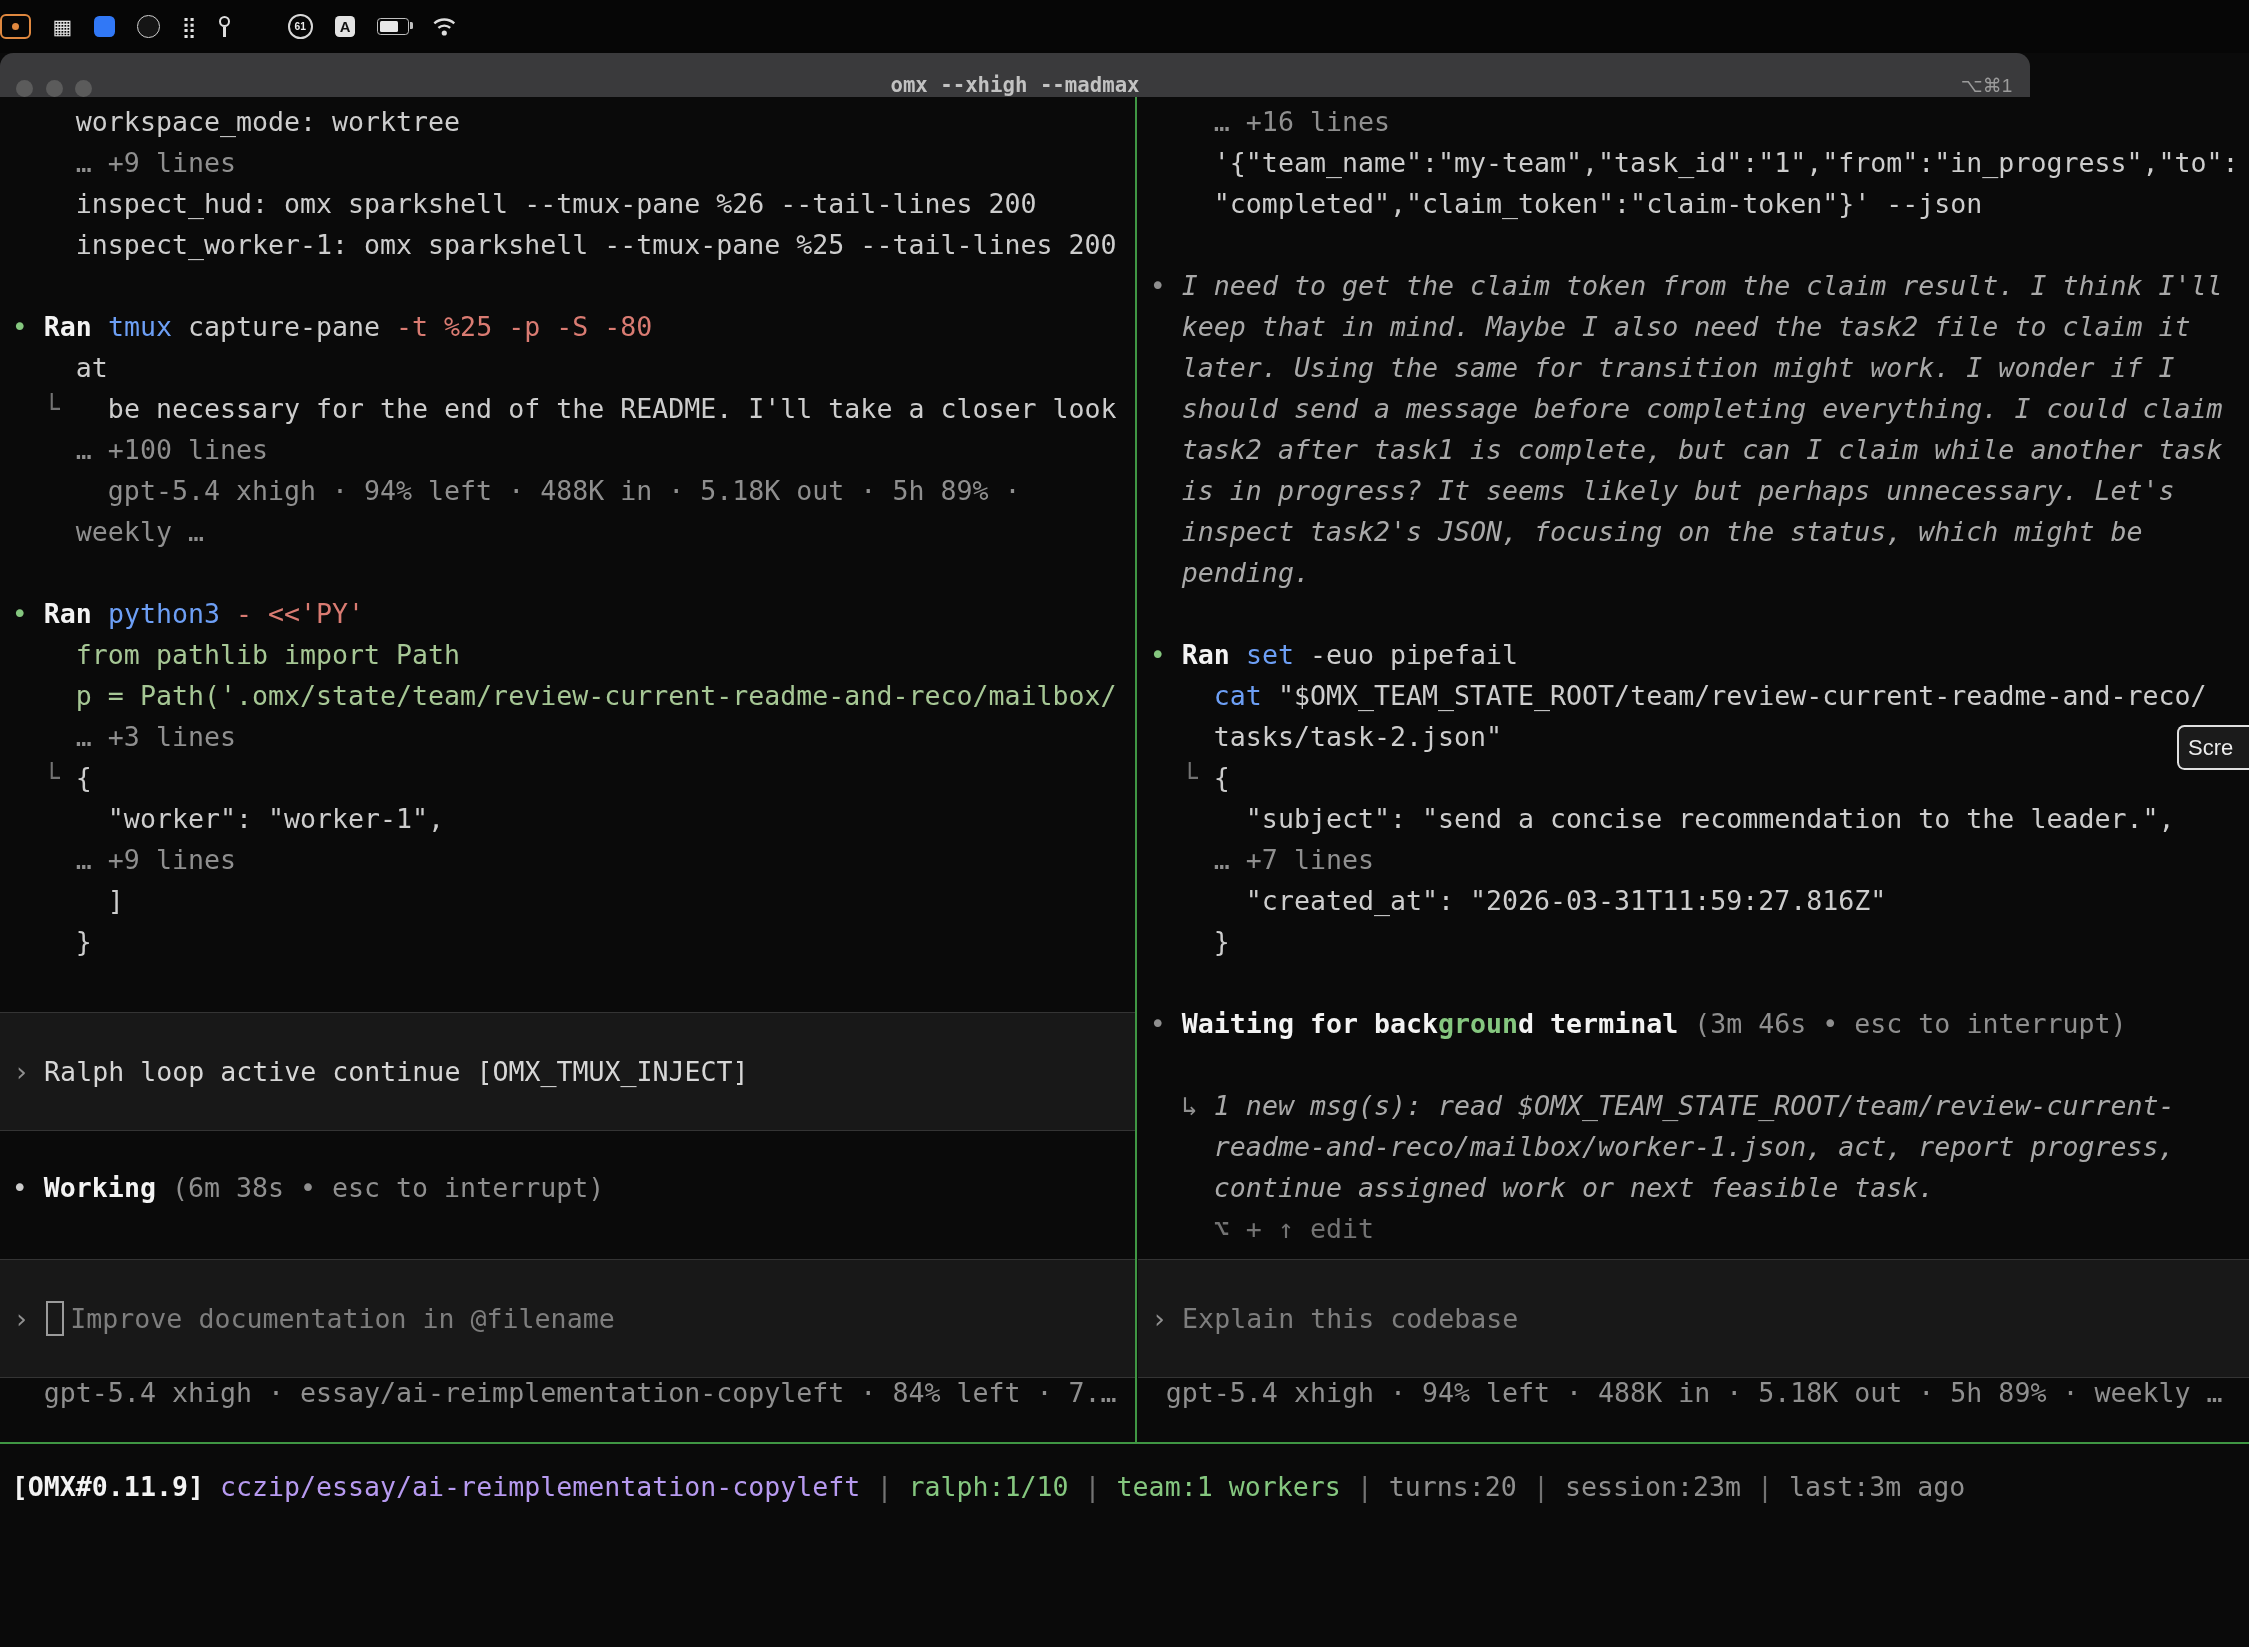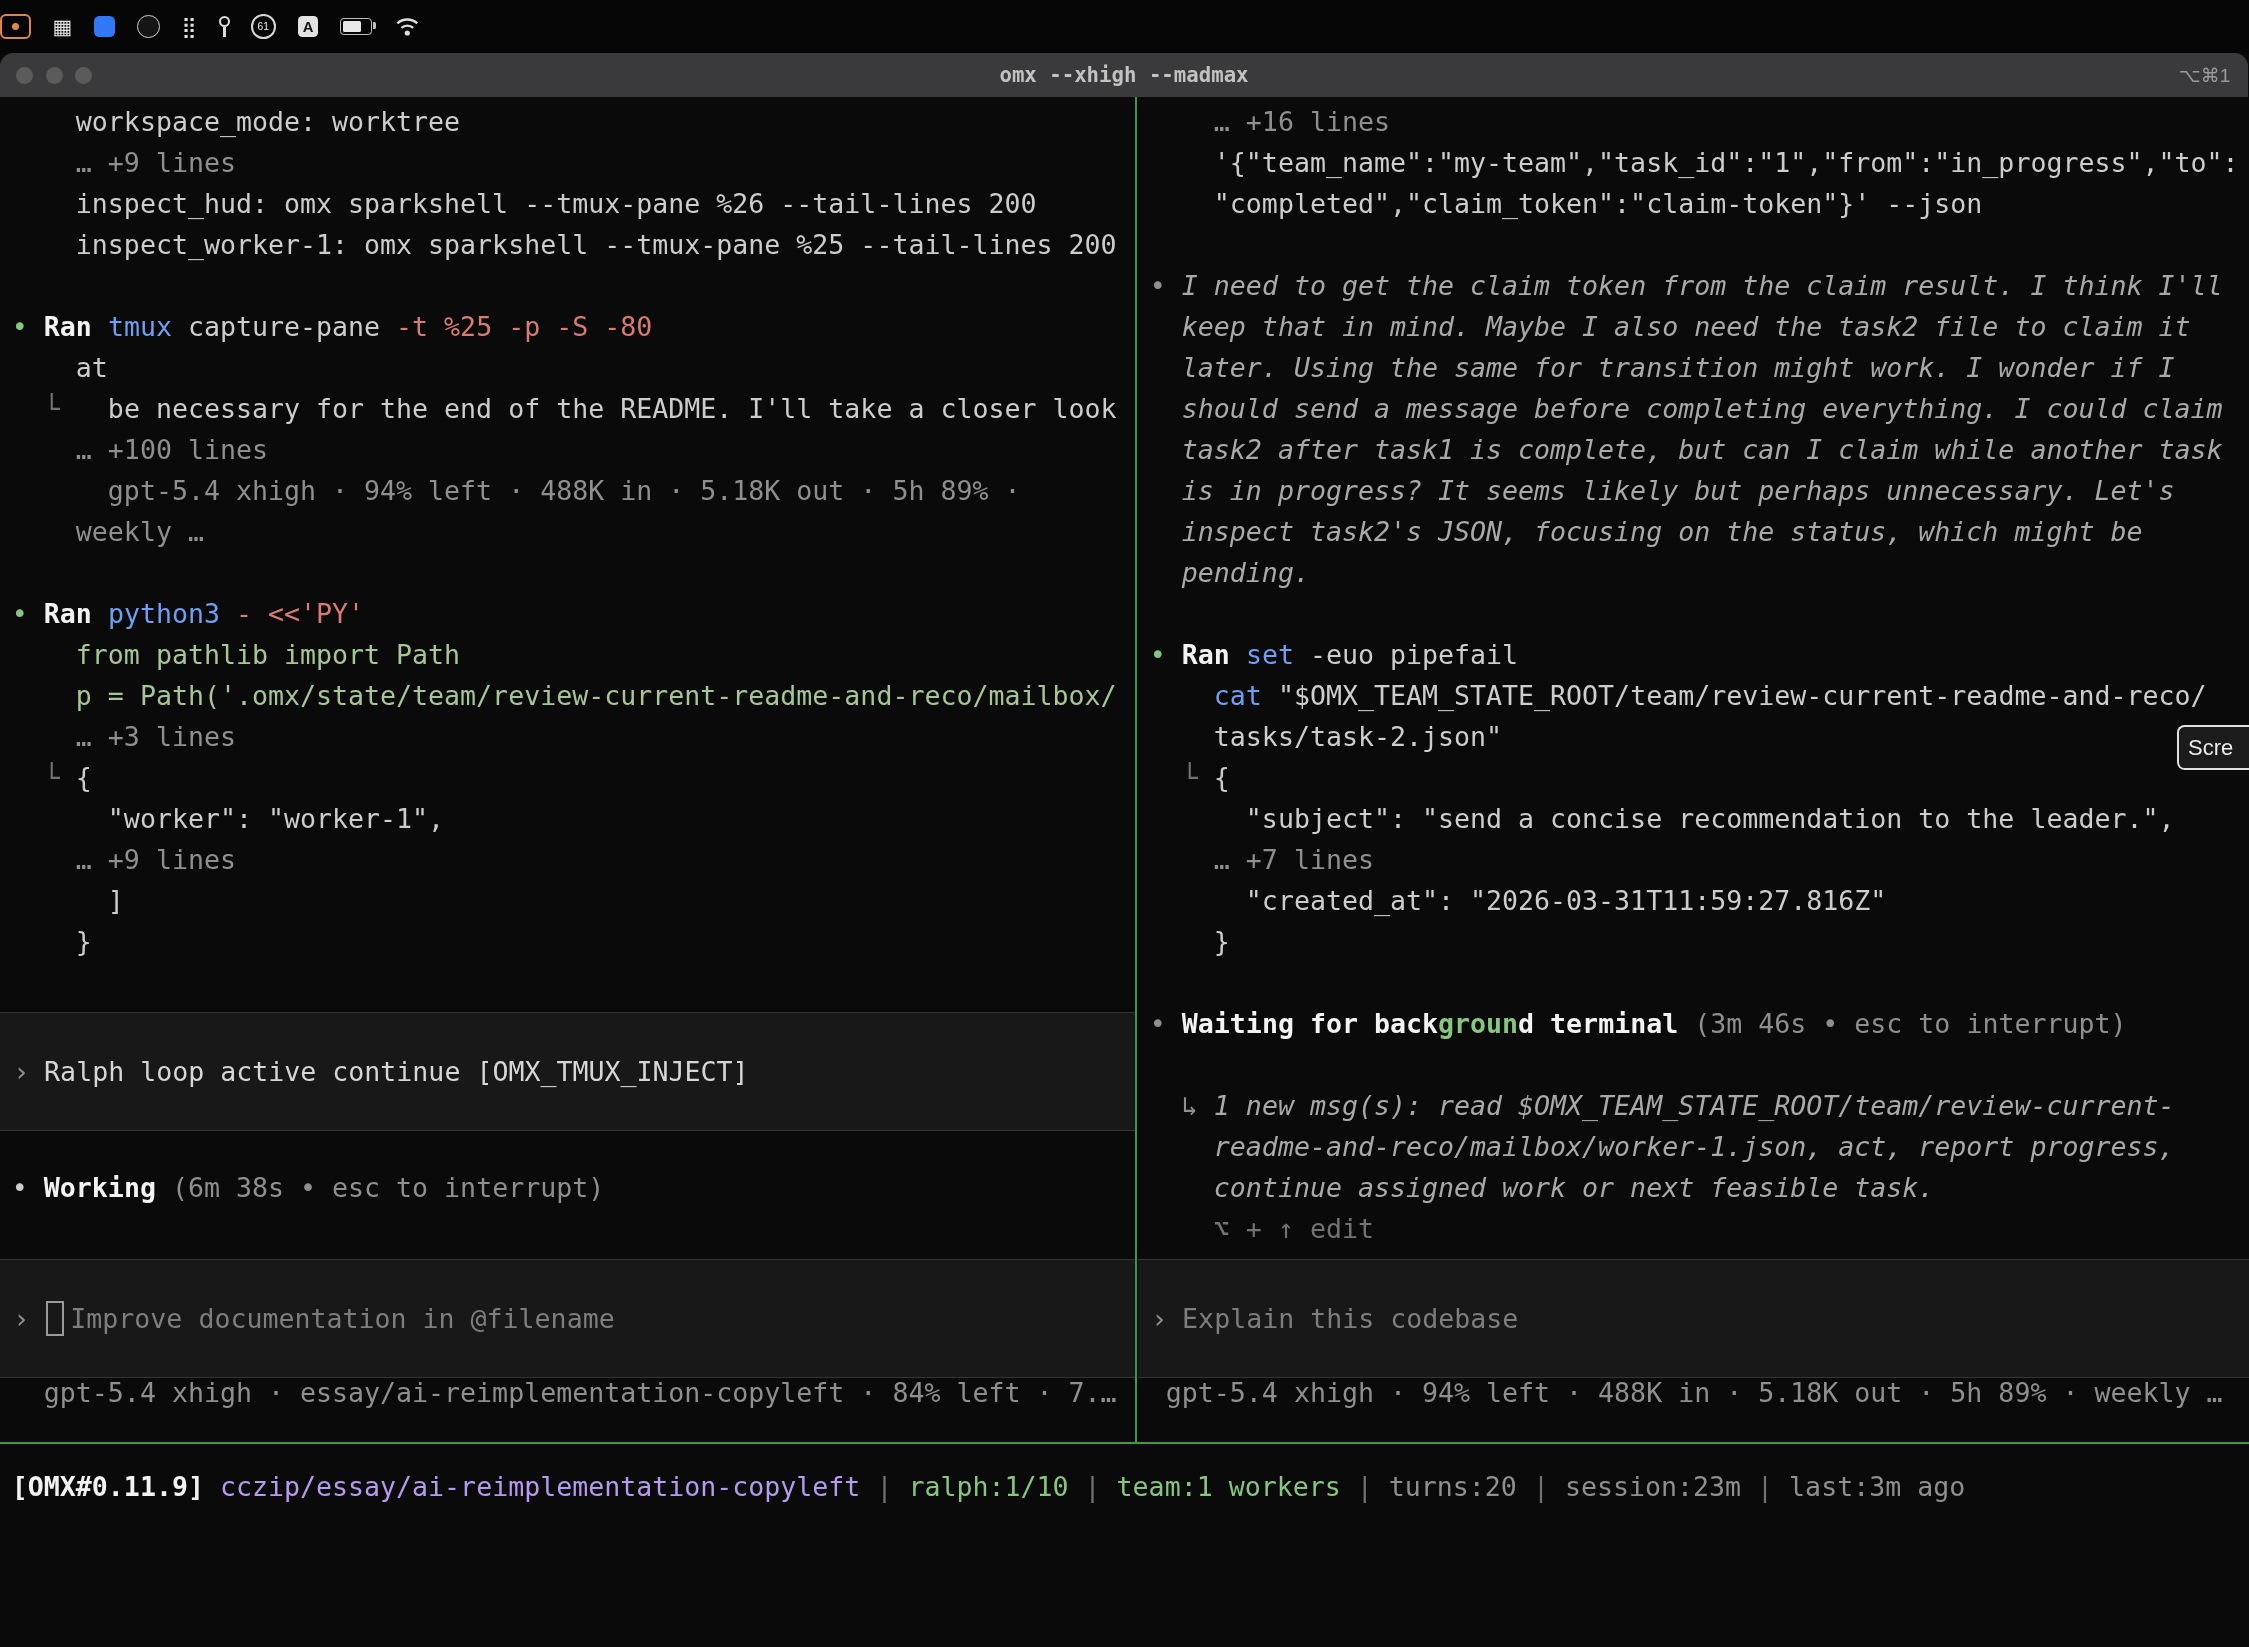--- a/index.html
+++ b/index.html
@@ -14,28 +14,28 @@
   .mb-item{padding:0 17px;}
   .mb-right{display:flex;align-items:center;gap:22px;padding-right:19px;}
   .mi{display:flex;align-items:center;justify-content:center;color:#e2e2e2;font-size:20.7px;}
   .ic-rec{width:26.6px;height:20.7px;border:2.2px solid #e0883f;border-radius:5.9px;position:relative;}
   .ic-rec i{position:absolute;left:50%;top:50%;width:7.4px;height:7.4px;margin:-3.7px 0 0 -3.7px;background:#e0883f;border-radius:50%;}
   .ic-blue{width:20.7px;height:20.7px;border-radius:5.2px;background:#3178f6;}
   .ic-dark{width:20.7px;height:20.7px;border-radius:50%;background:#151515;border:1.5px solid #cfcfcf;}
   .ic-key{width:10.3px;height:22px;position:relative;}
   .ic-key::before{content:"";position:absolute;top:0;left:0;width:7.4px;height:7.4px;border:2.2px solid #ddd;border-radius:50%;}
   .ic-key::after{content:"";position:absolute;top:11px;left:4.4px;width:3px;height:10.3px;background:#ddd;}
-  .ic-gauge{width:20.7px;height:20.7px;border:2.2px solid #d8d8d8;border-radius:50%;font-size:10.3px;font-weight:normal;color:#ececec;}
+  .ic-gauge{width:20.7px;height:20.7px;border:2.2px solid #d8d8d8;border-radius:50%;font-size:10.3px;font-weight:bold;color:#ececec;margin-left:37px;}
   .ic-a{width:20.7px;height:20.7px;border-radius:4.4px;background:#e3e3e3;color:#111;font-size:14.8px;font-weight:bold;}
   .ic-batt{width:29.5px;height:14.8px;border:1.5px solid #bfbfbf;border-radius:3.7px;position:relative;}
   .ic-batt::after{content:"";position:absolute;right:-5.2px;top:3px;width:3px;height:6.6px;background:#bfbfbf;border-radius:0 1.5px 1.5px 0;}
   .ic-batt i{position:absolute;left:1.5px;top:1.5px;bottom:1.5px;width:60%;background:#e8e8e8;border-radius:1.5px;}
   
-  .titlebar{position:absolute;top:53px;left:0;width:2248px;height:44px;background:#3a3a3c;
-            border-radius:13.3px 13.3px 0 0;display:flex;align-items:center;}
+  .titlebar{position:absolute;top:53px;left:0;width:2030px;height:44px;background:#3a3a3c;
+            border-radius:13.3px 13.3px 0 0;display:flex;align-items:flex-end;}
   .traffic{display:flex;gap:12.5px;padding-left:16px;}
   .tl{width:17px;height:17px;border-radius:50%;background:#5b5b5b;}
   .tb-title{position:absolute;left:0;right:0;text-align:center;color:#c2c2c2;font-size:20.7px;font-weight:bold;}
   .tb-shortcut{position:absolute;right:17.7px;color:#9b9b9b;font-size:19px;}
   
   .mono{font-family:"DejaVu Sans Mono","DejaVu Sans",monospace;}
   .pane{position:absolute;top:97px;height:1345px;background:#0a0a0a;overflow:hidden;}
   .pane-left{left:0;width:1135px;}
   .pane-right{left:1138px;width:1112px;}
   .vdiv{position:absolute;top:97px;left:1135px;width:2.2px;height:1345px;background:#3f9643;}

